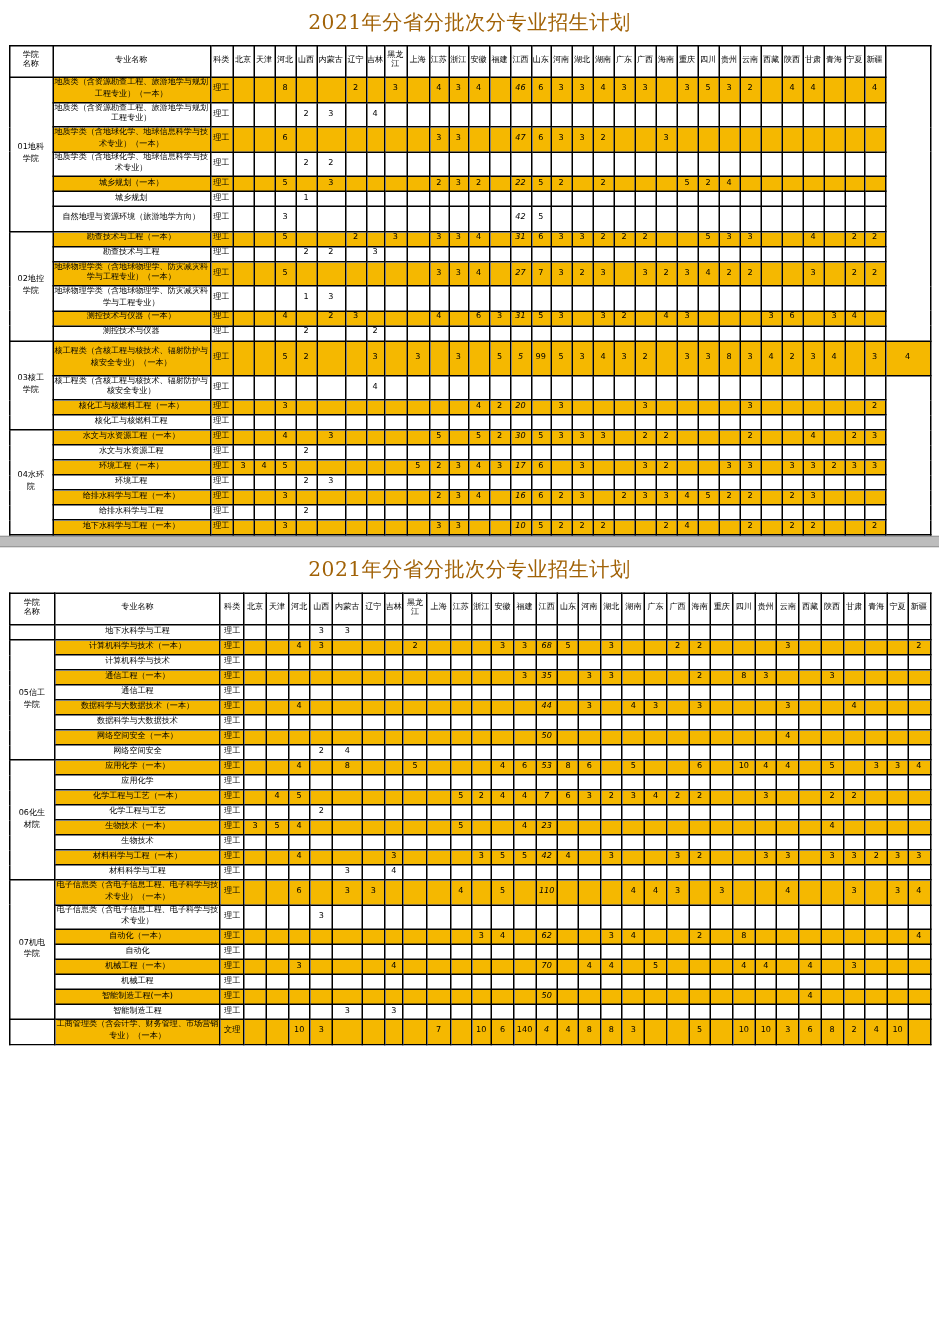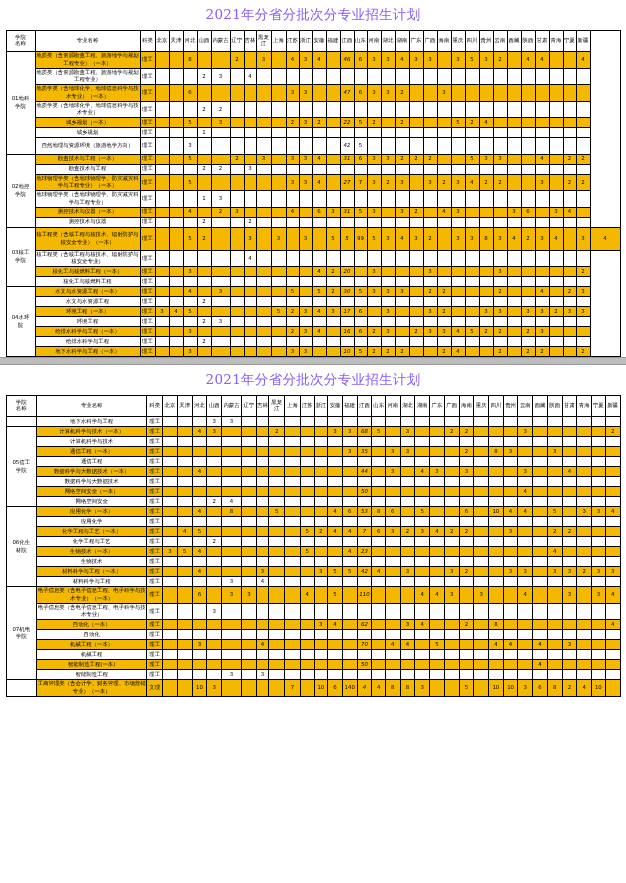--- a/index.html
+++ b/index.html
@@ -19,21 +19,21 @@
     height:6px;
     background:#bdbdbd;
     border-top:1px solid #9a9a9a;
     border-bottom:1px solid #9a9a9a;
   }
   .doc-title{
     text-align:center;
     font-family:"DejaVu Serif","Liberation Serif",serif;
     font-size:13.5px;
     font-weight:400;
-    color:#8b5cf6;
+    color:#a16207;
     padding:6px 0 6px 0;
     letter-spacing:0.3px;
   }
   table.plan{
     border-collapse:collapse;
     table-layout:fixed;
     width:615px;
     margin:0 auto;
     border:1px solid #000;
   }

